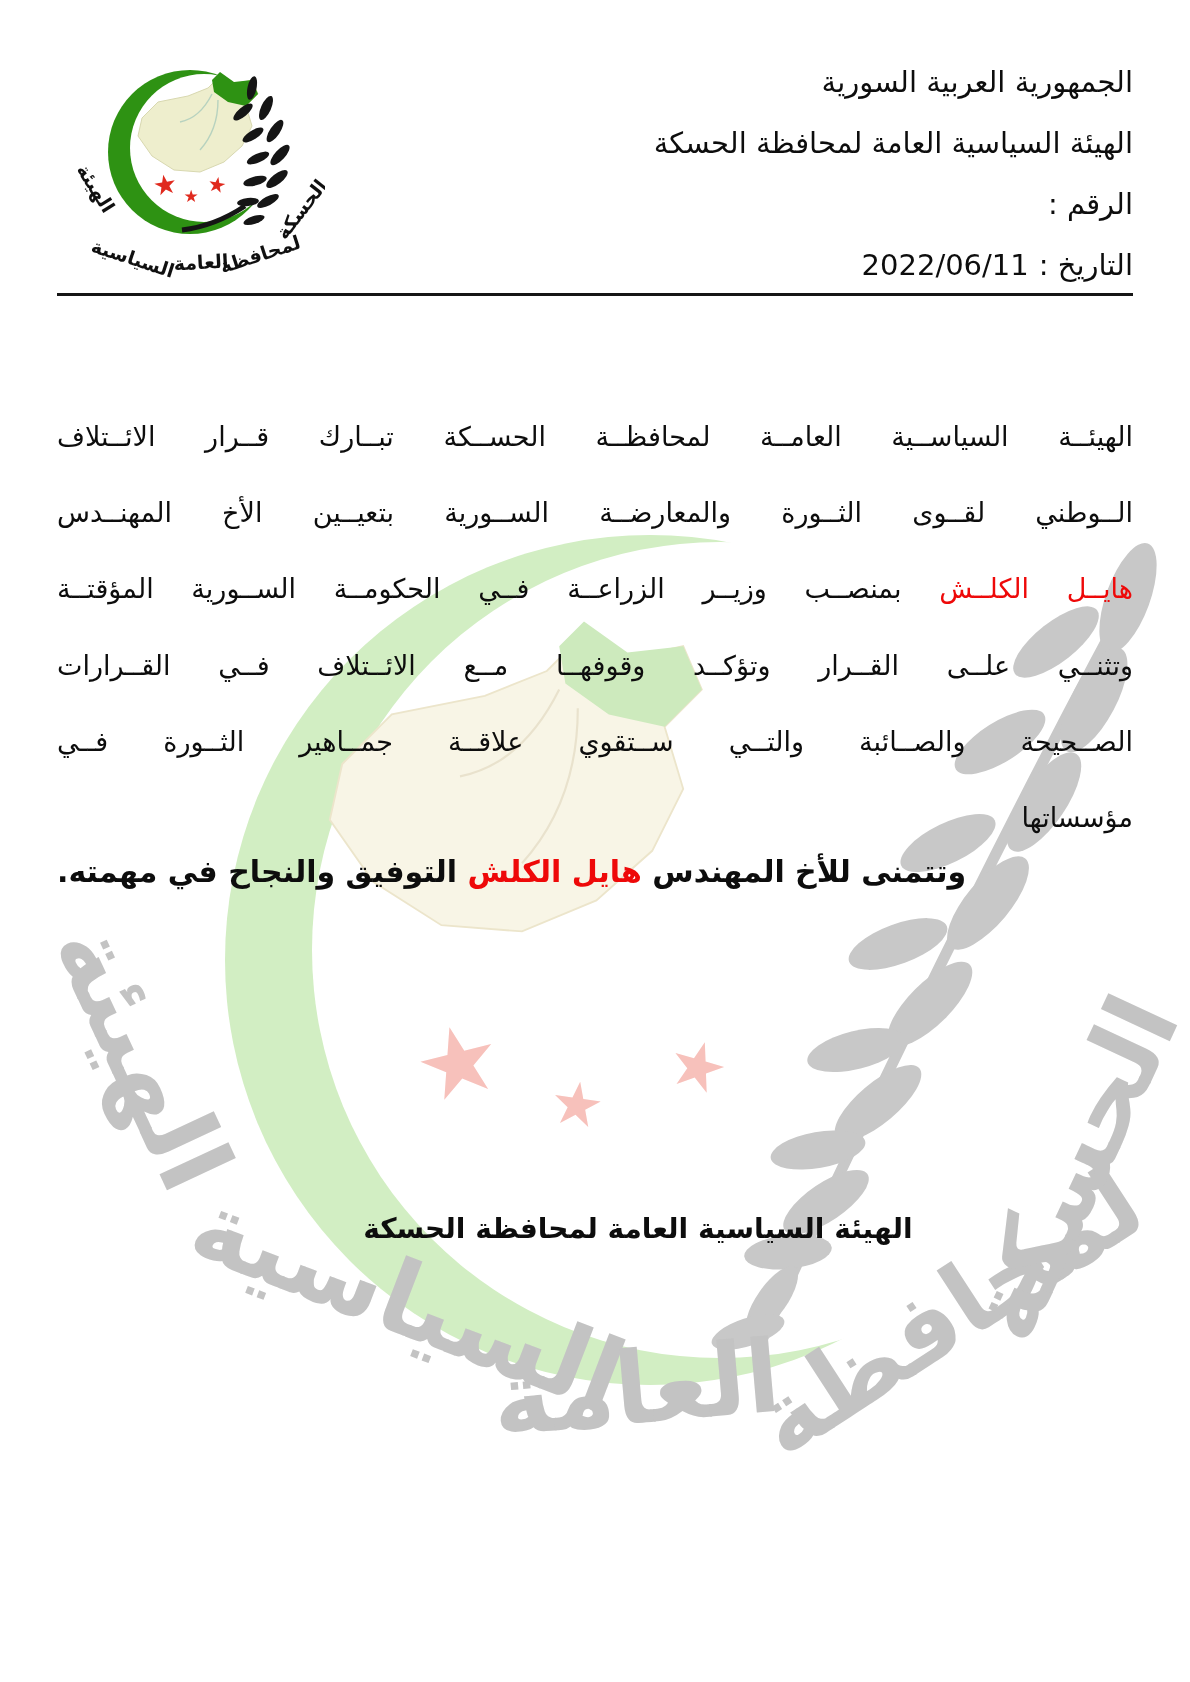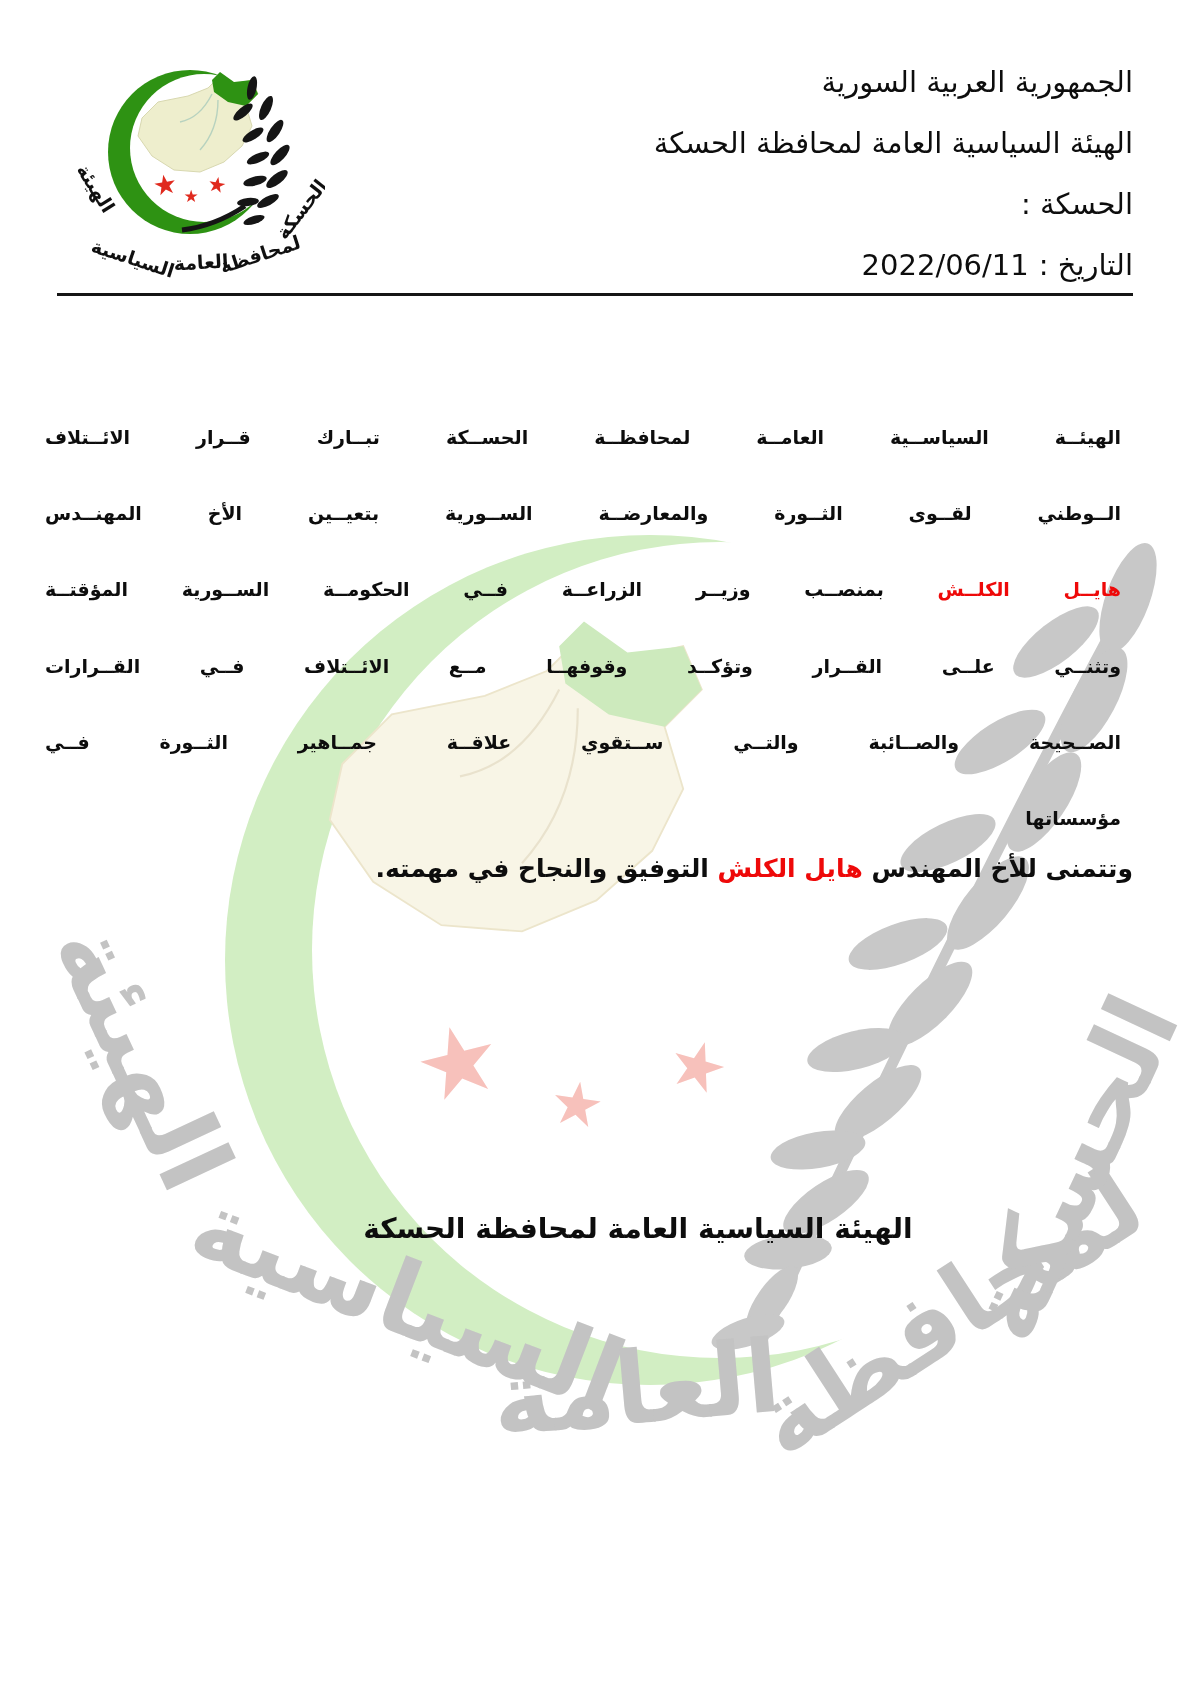--- a/index.html
+++ b/index.html
@@ -16,29 +16,29 @@
   
   .header{
     position:absolute;top:52px;right:57px;z-index:2;direction:rtl;text-align:right;
     color:#0d0d0d;font-weight:400;font-size:29px;
   }
   .header .hline{height:61px;line-height:61px;}
   .date-val{margin-inline-start:10px;text-align:center;}
   .rule{position:absolute;top:293px;left:57px;width:1076px;border-top:3px solid #161616;z-index:2;}
   
   .bline{
-    position:absolute;left:45px;width:1076px;z-index:2;direction:rtl;color:#0d0d0d;
-    font-weight:700;font-size:19px;line-height:48px;
+    position:absolute;left:57px;width:1076px;z-index:2;direction:rtl;color:#0d0d0d;
+    font-weight:400;font-size:27px;line-height:48px;
     text-align:justify;text-align-last:justify;
   }
   .bline.align-start{text-align:right;text-align-last:right;}
   .red{color:#ee0909;}
   .wish{
     position:absolute;top:854px;left:57px;width:1076px;z-index:2;direction:rtl;
-    color:#0d0d0d;font-weight:700;font-size:25px;text-align:right;
+    color:#0d0d0d;font-weight:700;font-size:30px;text-align:left;
   }
   .signature{
     position:absolute;top:1212px;left:120px;width:1036px;z-index:2;direction:rtl;
     color:#0d0d0d;font-weight:700;font-size:28px;text-align:center;
   }
 </style>
 </head>
 <body>
 
 <div class="page">
@@ -131,21 +131,21 @@
       <text class="lg-word" y="7" transform="translate(33,200) rotate(18)">السياسية</text>
       <text class="lg-word" y="7" transform="translate(101,204) rotate(-3)">العامة</text>
       <text class="lg-word" y="7" transform="translate(160,196) rotate(-18)">لمحافظة</text>
       <text class="lg-word" y="7" transform="translate(201,151) rotate(-52)">الحسكة</text>
     </g>
   </svg>
 
   <div class="header">
     <div class="hline">الجمهورية العربية السورية</div>
     <div class="hline">الهيئة السياسية العامة لمحافظة الحسكة</div>
-    <div class="hline">الحسكة :</div>
+    <div class="hline">الرقم :</div>
     <div class="hline">
       <span>التاريخ :</span><span class="date-val">2022/06/11</span>
     </div>
   </div>
 
   <div class="rule"></div>
 
   <div class="bline" style="top:413px">الهيئــة السياســية العامــة لمحافظــة الحســكة تبــارك قــرار الائــتلاف</div>
   <div class="bline" style="top:565px">
     <span class="red">هايــل الكلــش</span><span> بمنصــب وزيــر الزراعــة فــي الحكومــة الســورية المؤقتــة</span>

